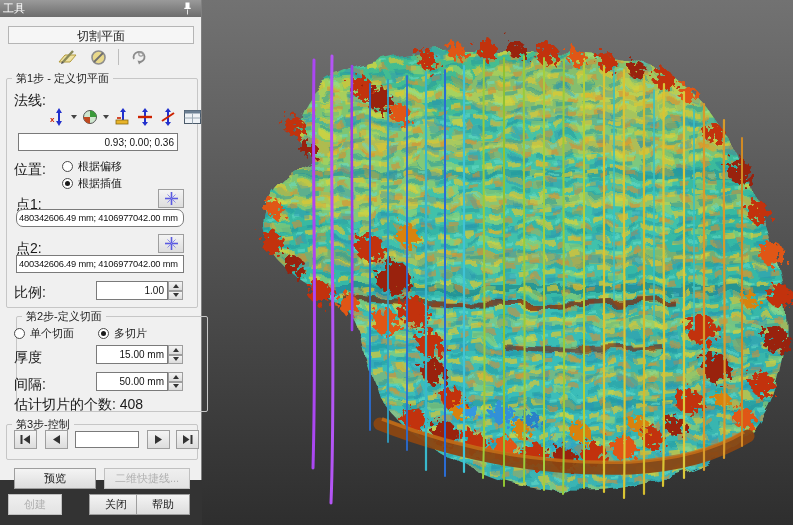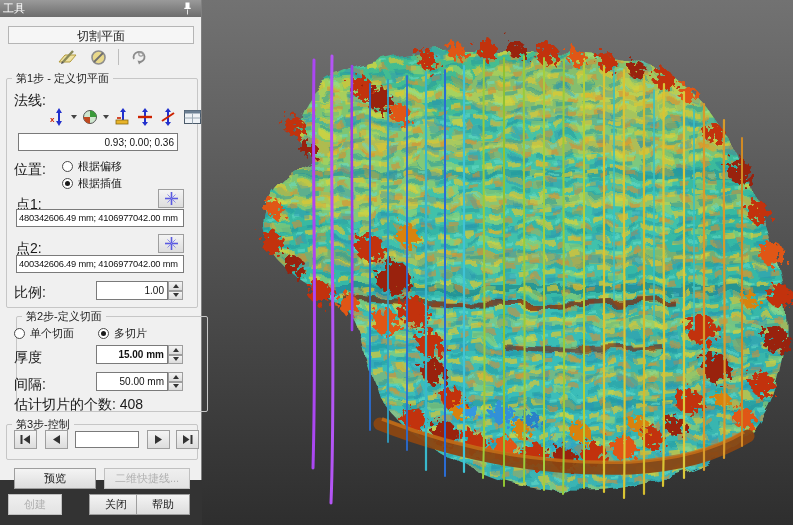--- a/index.html
+++ b/index.html
@@ -149,21 +149,21 @@
 
     <span class="lbl" style="left:16px;top:196px;">点1:</span>
     <div class="btn" style="left:158px;top:189px;width:26px;height:19px;">
       <svg width="13" height="13" viewBox="0 0 13 13">
         <line x1="6.5" y1="0" x2="6.5" y2="13" stroke="#5a5ae0" stroke-width="1.6"></line>
         <line x1="0" y1="6.5" x2="13" y2="6.5" stroke="#5a5ae0" stroke-width="1.6"></line>
         <line x1="2.5" y1="2.5" x2="10.5" y2="10.5" stroke="#8a8ae8" stroke-width="1"></line>
         <line x1="10.5" y1="2.5" x2="2.5" y2="10.5" stroke="#8a8ae8" stroke-width="1"></line>
       </svg>
     </div>
-    <input class="tfield tiny" style="left: 16px; top: 209px; width: 168px; height: 18px;" readonly="" value="480342606.49 mm; 4106977042.00 mm">
+    <input class="tfield tiny" style="left: 16px; top: 209px; width: 168px; height: 18px; border-radius: 7px;" readonly="" value="480342606.49 mm; 4106977042.00 mm">
 
     <span class="lbl" style="left:16px;top:240px;">点2:</span>
     <div class="btn" style="left:158px;top:234px;width:26px;height:19px;">
       <svg width="13" height="13" viewBox="0 0 13 13">
         <line x1="6.5" y1="0" x2="6.5" y2="13" stroke="#5a5ae0" stroke-width="1.6"></line>
         <line x1="0" y1="6.5" x2="13" y2="6.5" stroke="#5a5ae0" stroke-width="1.6"></line>
         <line x1="2.5" y1="2.5" x2="10.5" y2="10.5" stroke="#8a8ae8" stroke-width="1"></line>
         <line x1="10.5" y1="2.5" x2="2.5" y2="10.5" stroke="#8a8ae8" stroke-width="1"></line>
       </svg>
     </div>
@@ -186,21 +186,21 @@
     <div class="radrow" style="left:14px;top:326px;">
       <span class="radio"></span>
       <span>单个切面</span>
     </div>
     <div class="radrow" style="left:98px;top:326px;">
       <span class="radio checked"></span>
       <span>多切片</span>
     </div>
 
     <span class="lbl" style="left:14px;top:349px;">厚度</span>
-    <input class="tfield right" style="left: 96px; top: 345px; width: 72px; height: 19px; font-weight: bold;" readonly="" value="15.00 mm">
+    <input class="tfield right" style="left: 96px; top: 345px; width: 72px; height: 19px;" readonly="" value="15.00 mm">
     <div class="spin" style="left:168px;top:345px;height:19px;">
       <span class="sb">
           <span class="arr-up"></span>
         </span>
       <span class="sb">
           <span class="arr-dn"></span>
         </span>
     </div>
 
     <span class="lbl" style="left:14px;top:376px;">间隔:</span>

